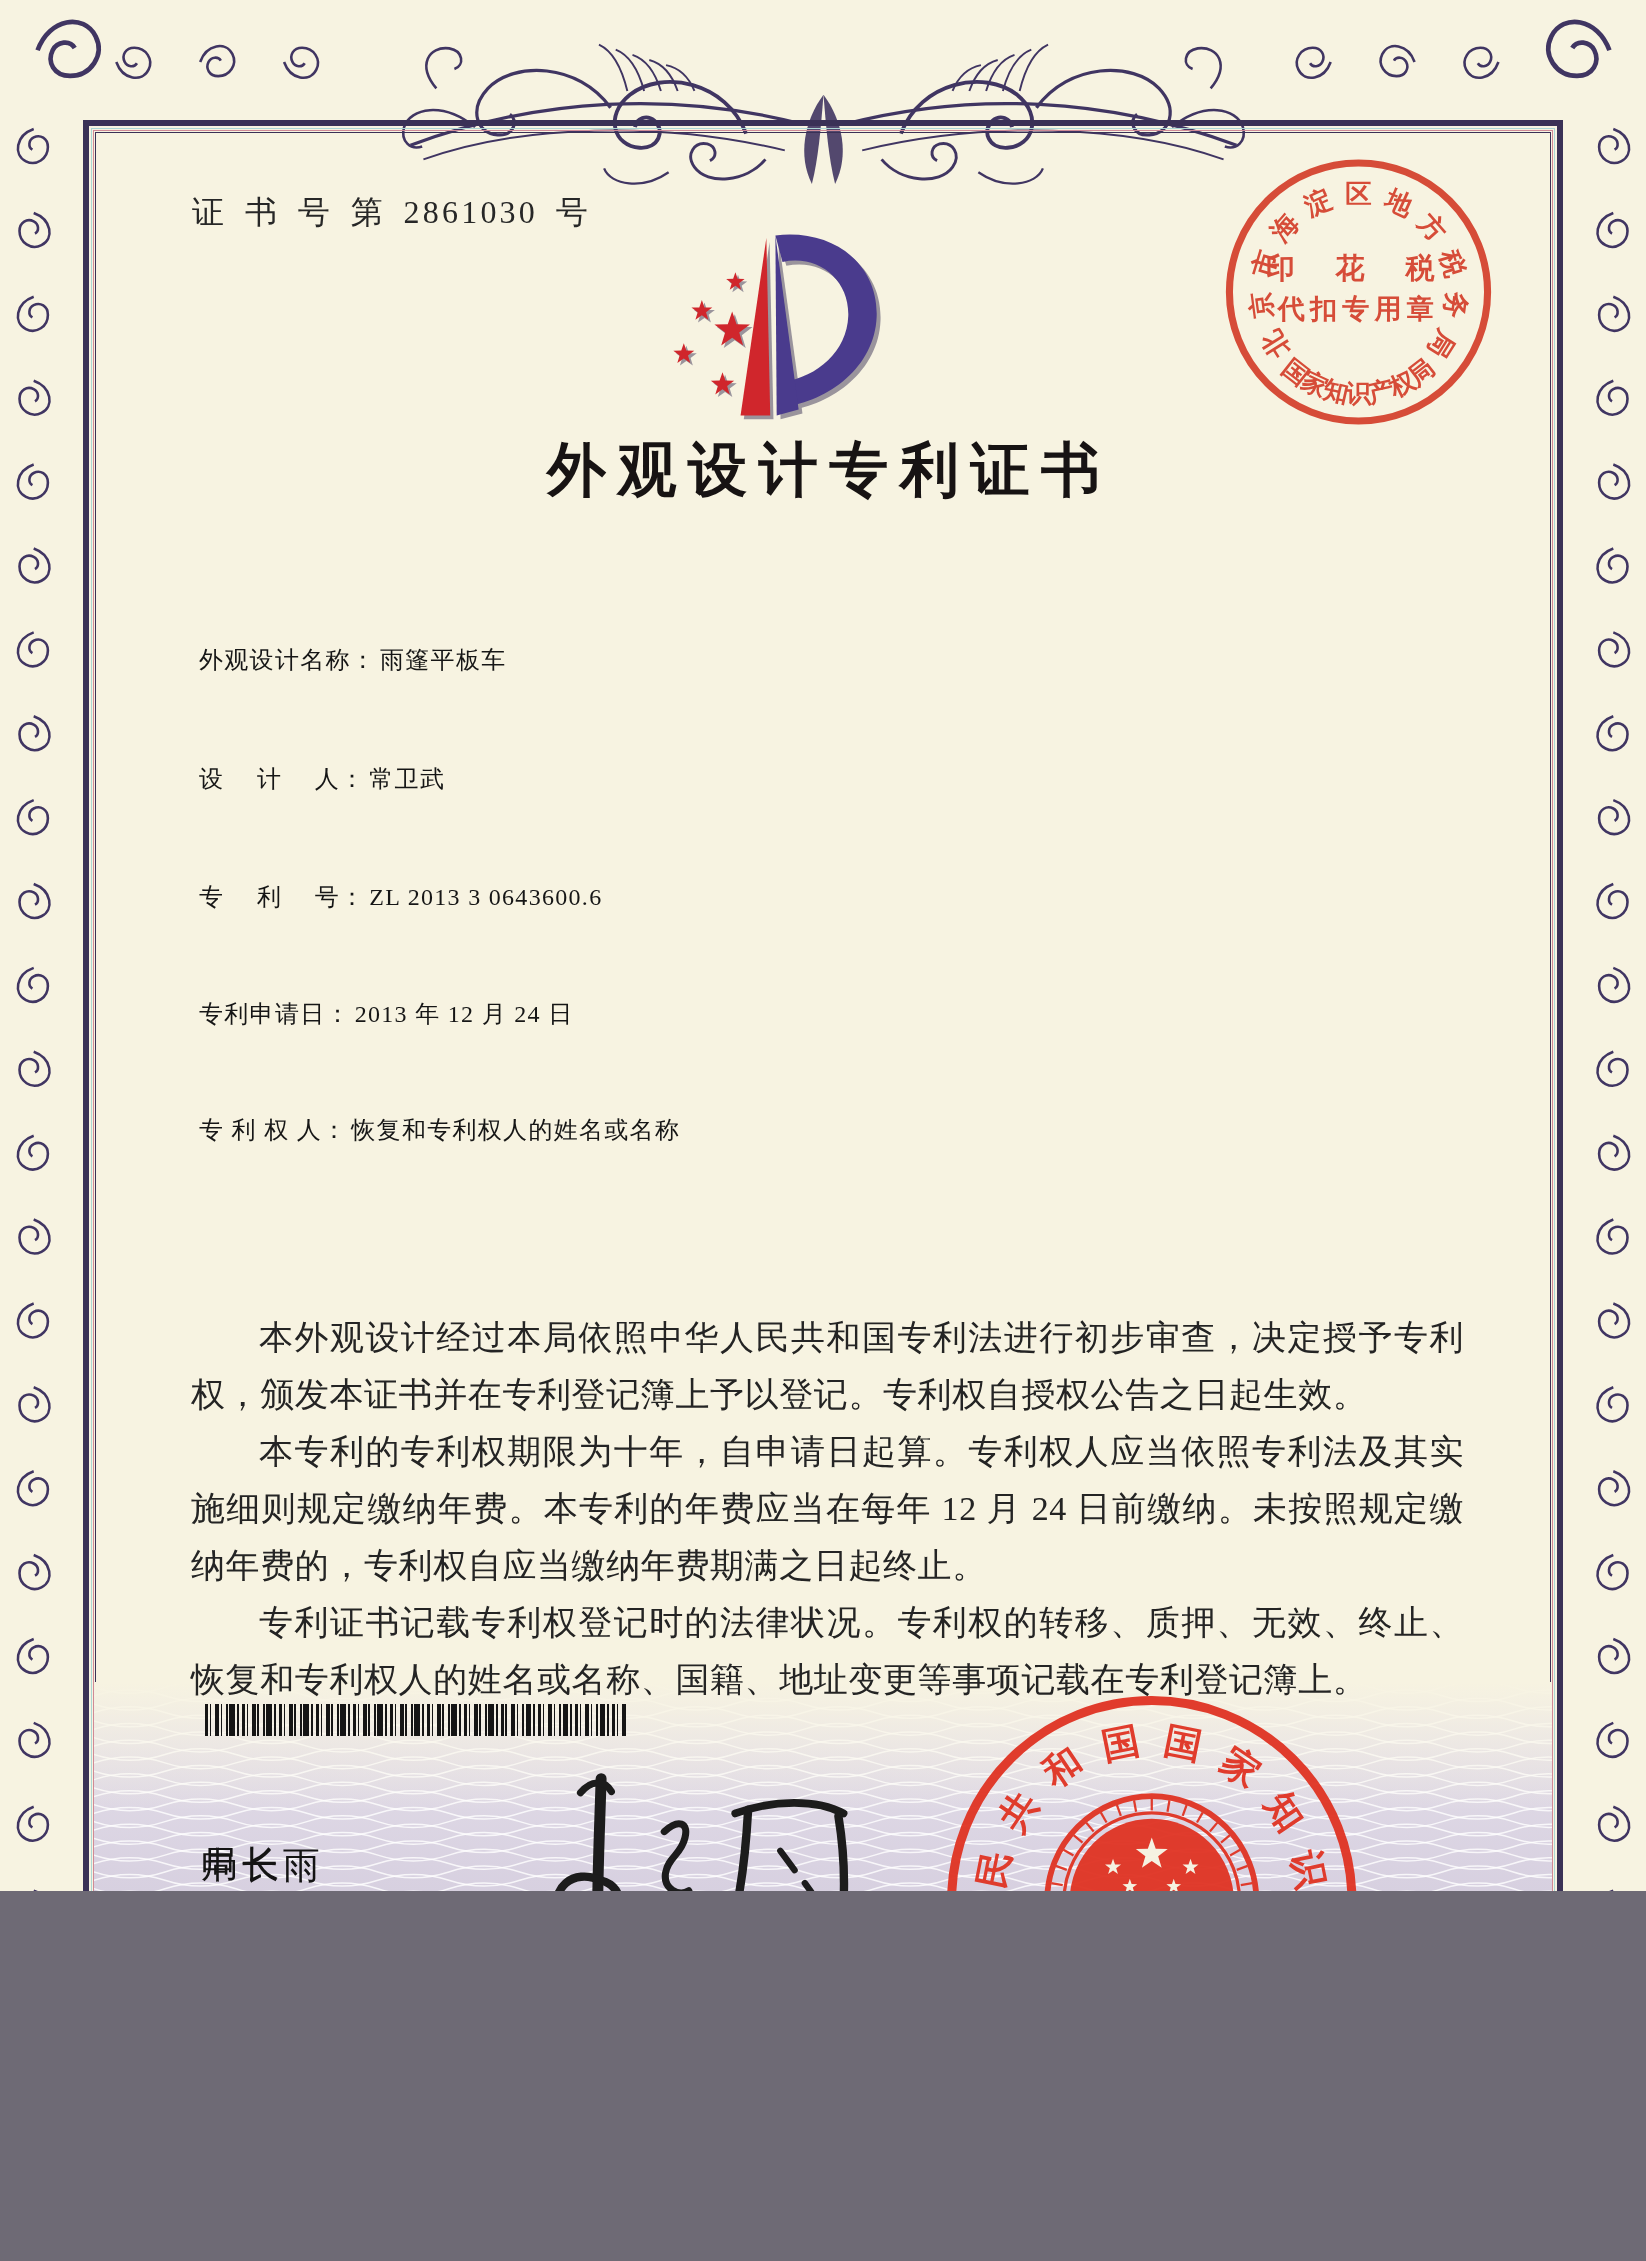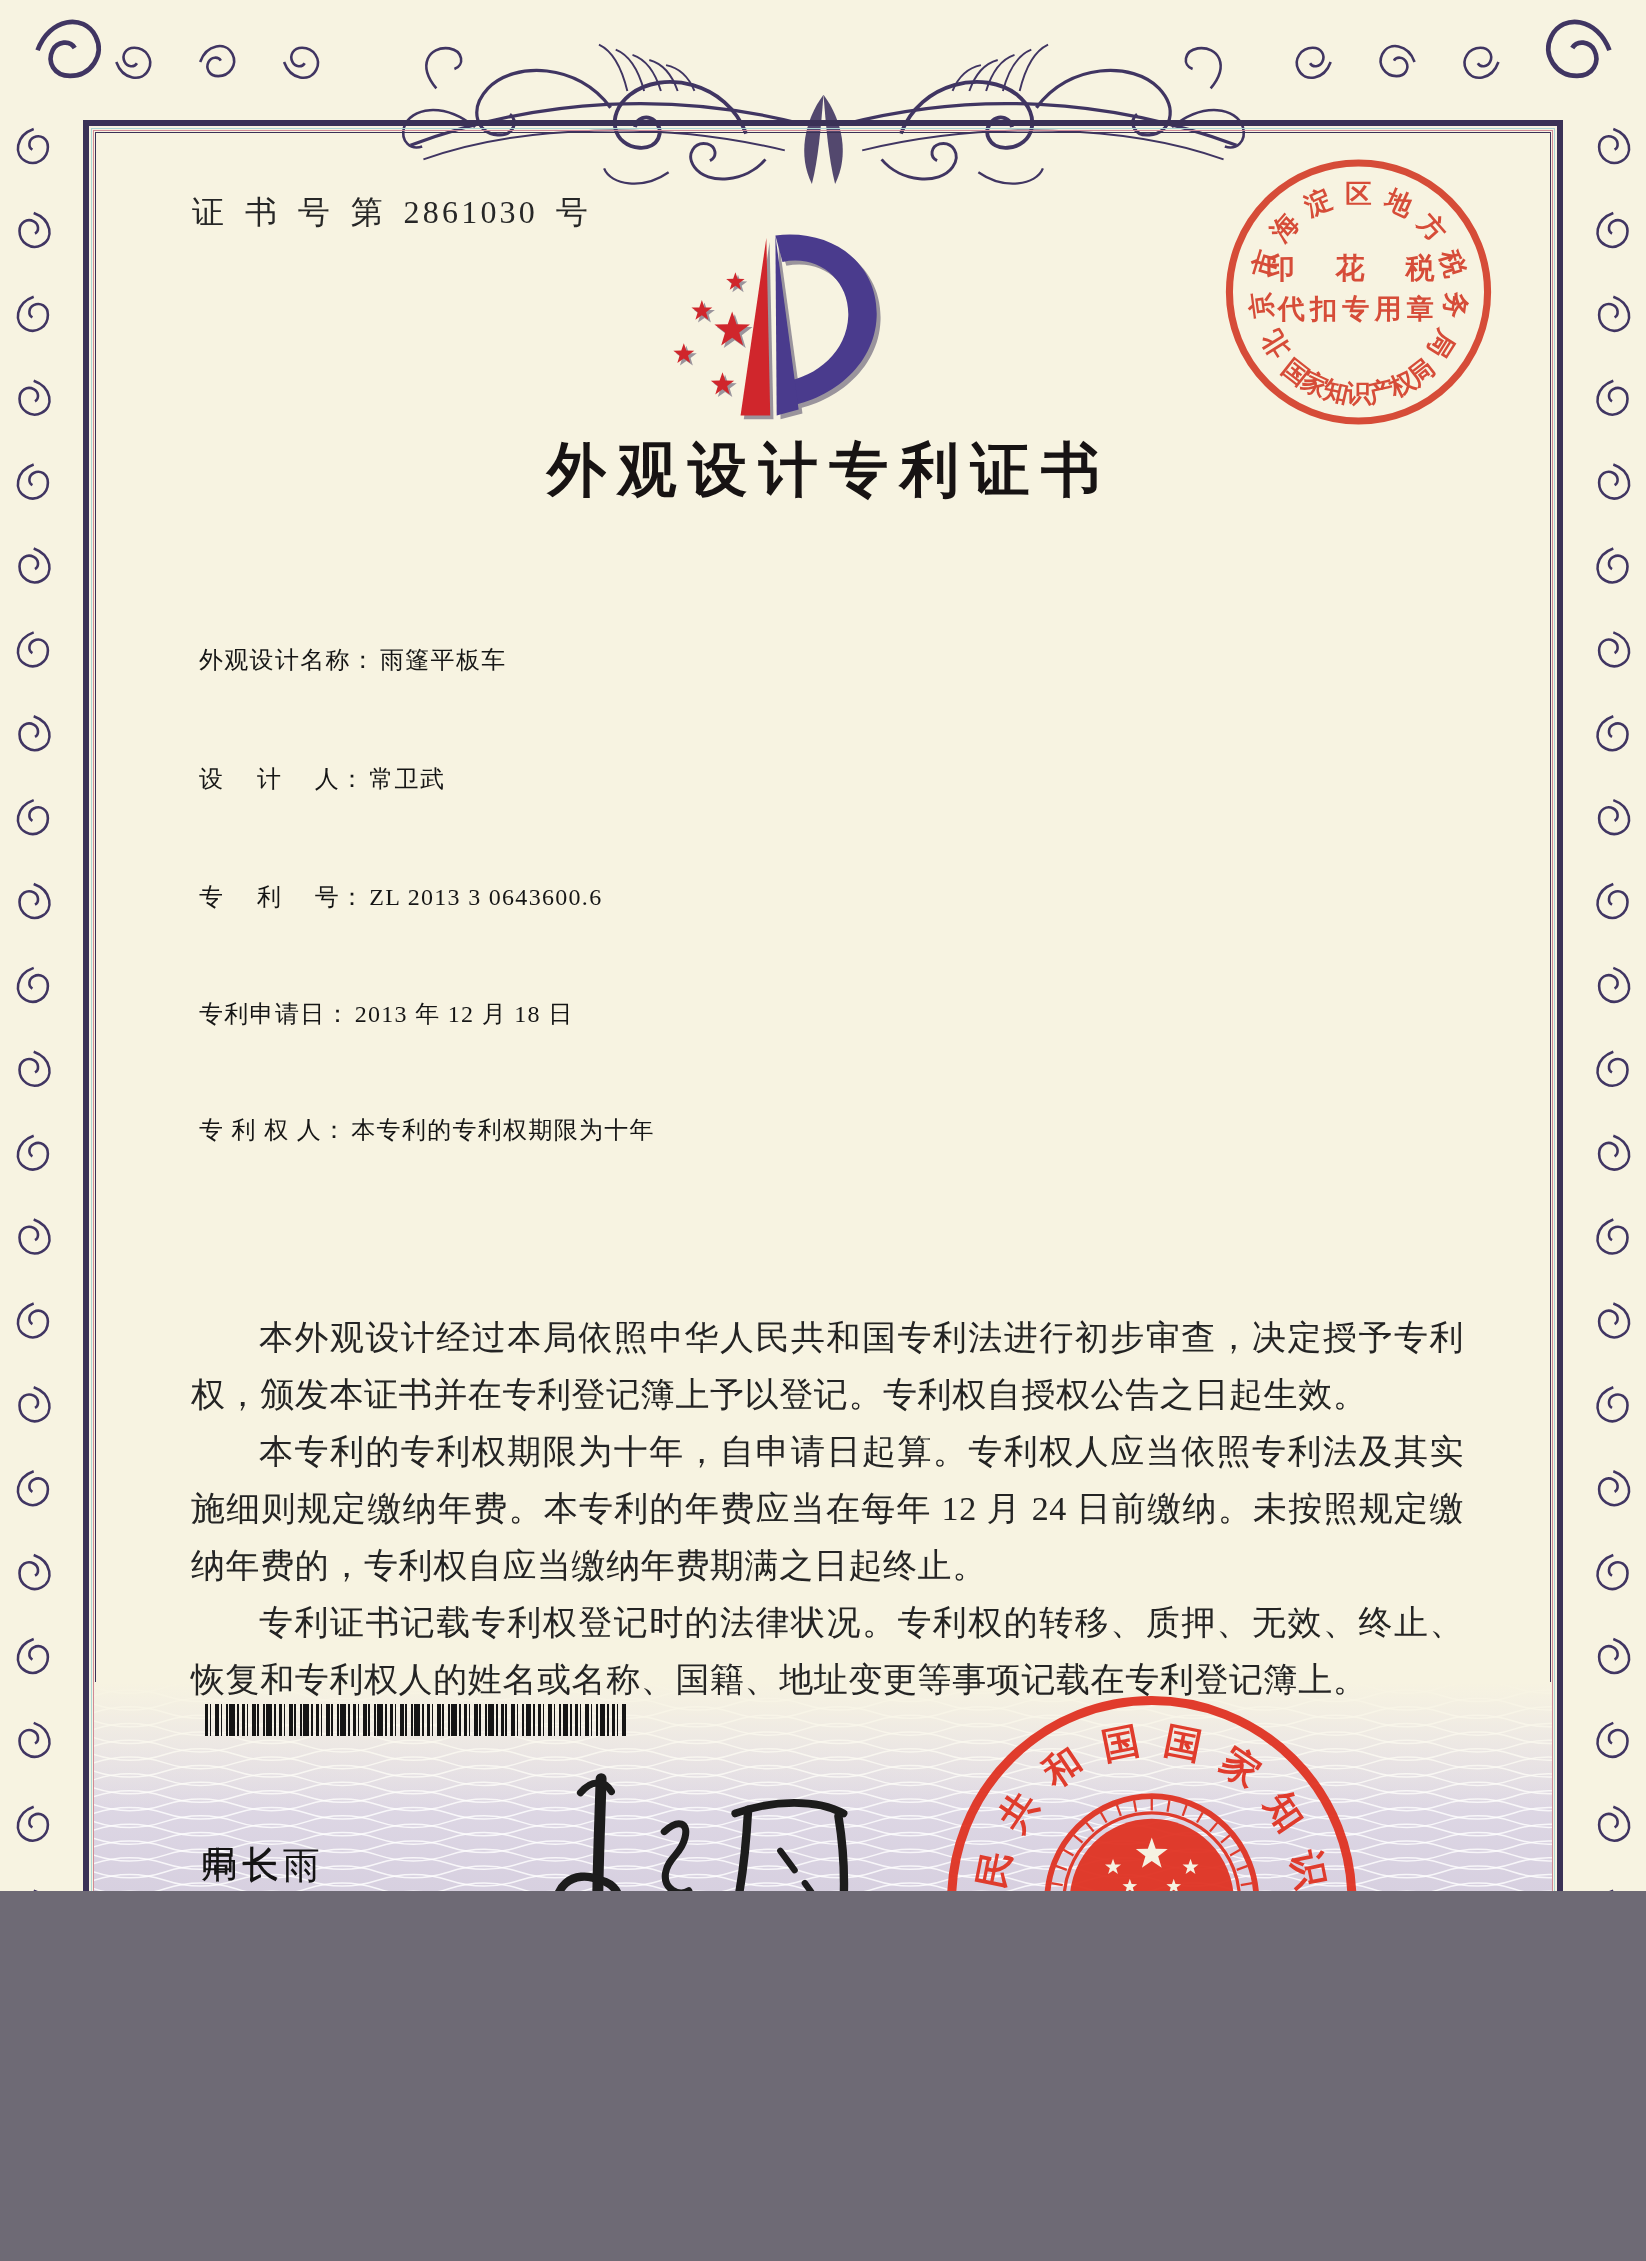--- a/index.html
+++ b/index.html
@@ -306,22 +306,22 @@
       <text transform="translate(261.6,380.2) rotate(347.3)" text-anchor="middle" dominant-baseline="central" font-size="39" fill="#d4402c" font-family="&quot;Liberation Serif&quot;,serif" font-weight="700">产</text>
       <text transform="translate(294.6,368.8) rotate(334.7)" text-anchor="middle" dominant-baseline="central" font-size="39" fill="#d4402c" font-family="&quot;Liberation Serif&quot;,serif" font-weight="700">权</text>
       <text transform="translate(324.3,350.5) rotate(322.0)" text-anchor="middle" dominant-baseline="central" font-size="39" fill="#d4402c" font-family="&quot;Liberation Serif&quot;,serif" font-weight="700">局</text>
       <text x="227" y="204" text-anchor="middle" font-size="45" fill="#d4402c" letter-spacing="26" font-weight="700" font-family="&quot;Liberation Serif&quot;,serif">印 花 税</text>
       <text x="227" y="266" text-anchor="middle" font-size="42" fill="#d4402c" letter-spacing="8" font-weight="700" font-family="&quot;Liberation Serif&quot;,serif">代扣专用章</text>
     </svg>
 
   <div class="frow" style="top:644px"><span class="lab">外观设计名称：</span><span class="val">雨篷平板车</span></div>
   <div class="frow" style="top:763px"><span class="lab">设　 计　 人：</span><span class="val">常卫武</span></div>
   <div class="frow" style="top:881px"><span class="lab">专　 利　 号：</span><span class="val">ZL 2013 3 0643600.6</span></div>
-  <div class="frow" style="top:998px"><span class="lab">专利申请日：</span><span class="val">2013 年 12 月 18 日</span></div>
-  <div class="frow" style="top:1114px"><span class="lab">专 利 权 人：</span><span class="val">本专利的专利权期限为十年</span></div>
+  <div class="frow" style="top:998px"><span class="lab">专利申请日：</span><span class="val">2013 年 12 月 24 日</span></div>
+  <div class="frow" style="top:1114px"><span class="lab">专 利 权 人：</span><span class="val">恢复和专利权人的姓名或名称</span></div>
 
   <div class="body-text">
     <p>本外观设计经过本局依照中华人民共和国专利法进行初步审查，决定授予专利权，颁发本证书并在专利登记簿上予以登记。专利权自授权公告之日起生效。</p>
     <p>本专利的专利权期限为十年，自申请日起算。专利权人应当依照专利法及其实施细则规定缴纳年费。本专利的年费应当在每年 12 月 24 日前缴纳。未按照规定缴纳年费的，专利权自应当缴纳年费期满之日起终止。</p>
     <p>专利证书记载专利权登记时的法律状况。专利权的转移、质押、无效、终止、恢复和专利权人的姓名或名称、国籍、地址变更等事项记载在专利登记簿上。</p>
   </div>
 
   <div class="barcode"></div>
 
   <div class="director-title">局长</div>

